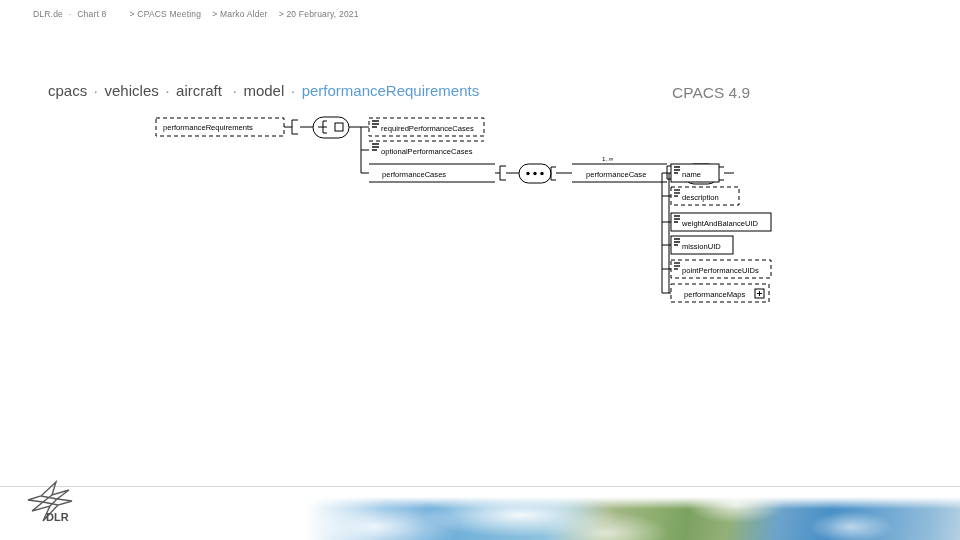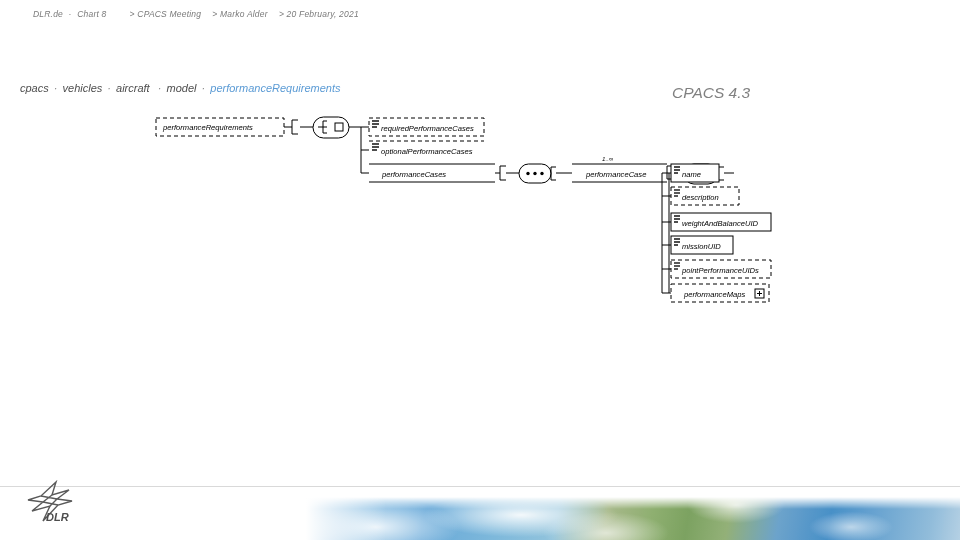--- a/index.html
+++ b/index.html
@@ -14,21 +14,20 @@
     overflow: hidden;
     position: relative;
   }
 
   .slide {
     position: absolute;
     inset: 0;
     width: 828px;
     height: 540px;
     background: #ffffff;
-    font-style: italic;
   }
 
   
   .breadcrumb {
     position: absolute;
     left: 33px;
     top: 9px;
     font-size: 8.5px;
     color: #7a7a7a;
     letter-spacing: .2px;
@@ -49,23 +48,23 @@
     left: 32px;
     top: 52px;
     font-size: 22.5px;
     font-weight: bold;
     color: #4d4d4d;
     letter-spacing: .1px;
     white-space: nowrap;
   }
   .subtitle {
     position: absolute;
-    left: 20px;
+    left: 48px;
     top: 82px;
-    font-size: 11px;
+    font-size: 15px;
     color: #4d4d4d;
     white-space: nowrap;
   }
   .subtitle .sub-sep {
     color: #8a8a8a;
     padding: 0 2px;
   }
   .subtitle .sub-accent {
     color: #5b9bd5;
   }
@@ -170,21 +169,21 @@
     <span>&gt; Marko Alder</span>
     <span class="bc-sep"></span>
     <span>&gt; 20 February, 2021</span>
   </div>
 
 
   <div class="subtitle">
     <span>cpacs</span><span class="sub-sep">&nbsp;·&nbsp;</span><span>vehicles</span><span class="sub-sep">&nbsp;·&nbsp;</span><span>aircraft</span><span class="sub-sep">&nbsp;&nbsp;·&nbsp;</span><span>model</span><span class="sub-sep">&nbsp;·&nbsp;</span><span class="sub-accent">performanceRequirements</span>
   </div>
 
-  <div class="version">CPACS 4.3</div>
+  <div class="version">CPACS 4.9</div>
 
   <div class="diagram">
     <svg width="660" height="200" viewBox="0 0 660 200" xmlns="http://www.w3.org/2000/svg">
 
       <rect x="6" y="8" width="128" height="18" fill="#ffffff" stroke="#000000" stroke-width="1" stroke-dasharray="4,3"></rect>
       <text class="xsd-label" x="13" y="20">performanceRequirements</text>
 
       <path d="M134 17 h8" stroke="#000" stroke-width="1" fill="none"></path>
       <path d="M142 10 v14 M142 10 h6 M142 24 h6" stroke="#000" stroke-width="1" fill="none"></path>
 

